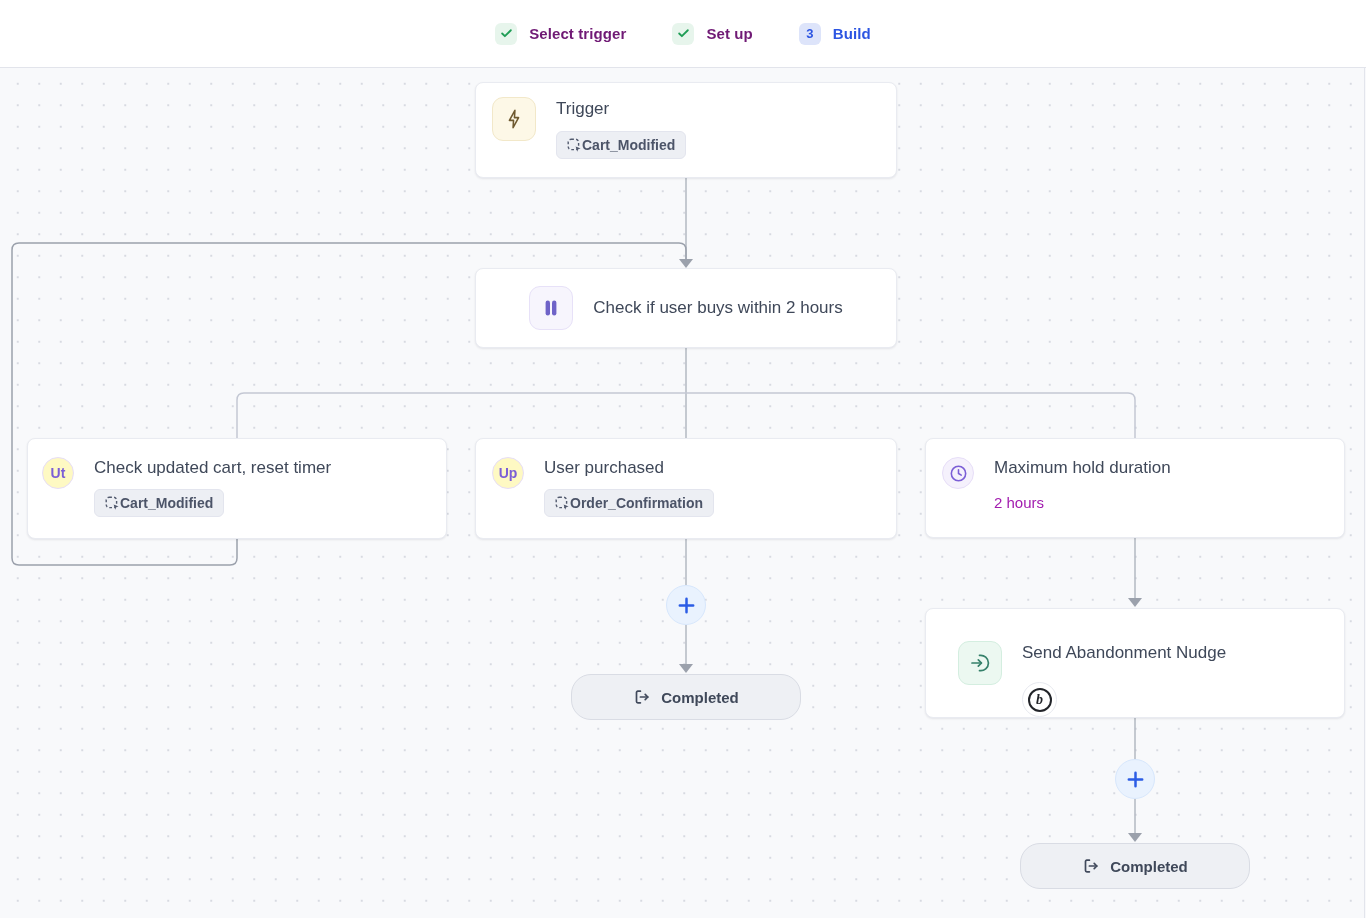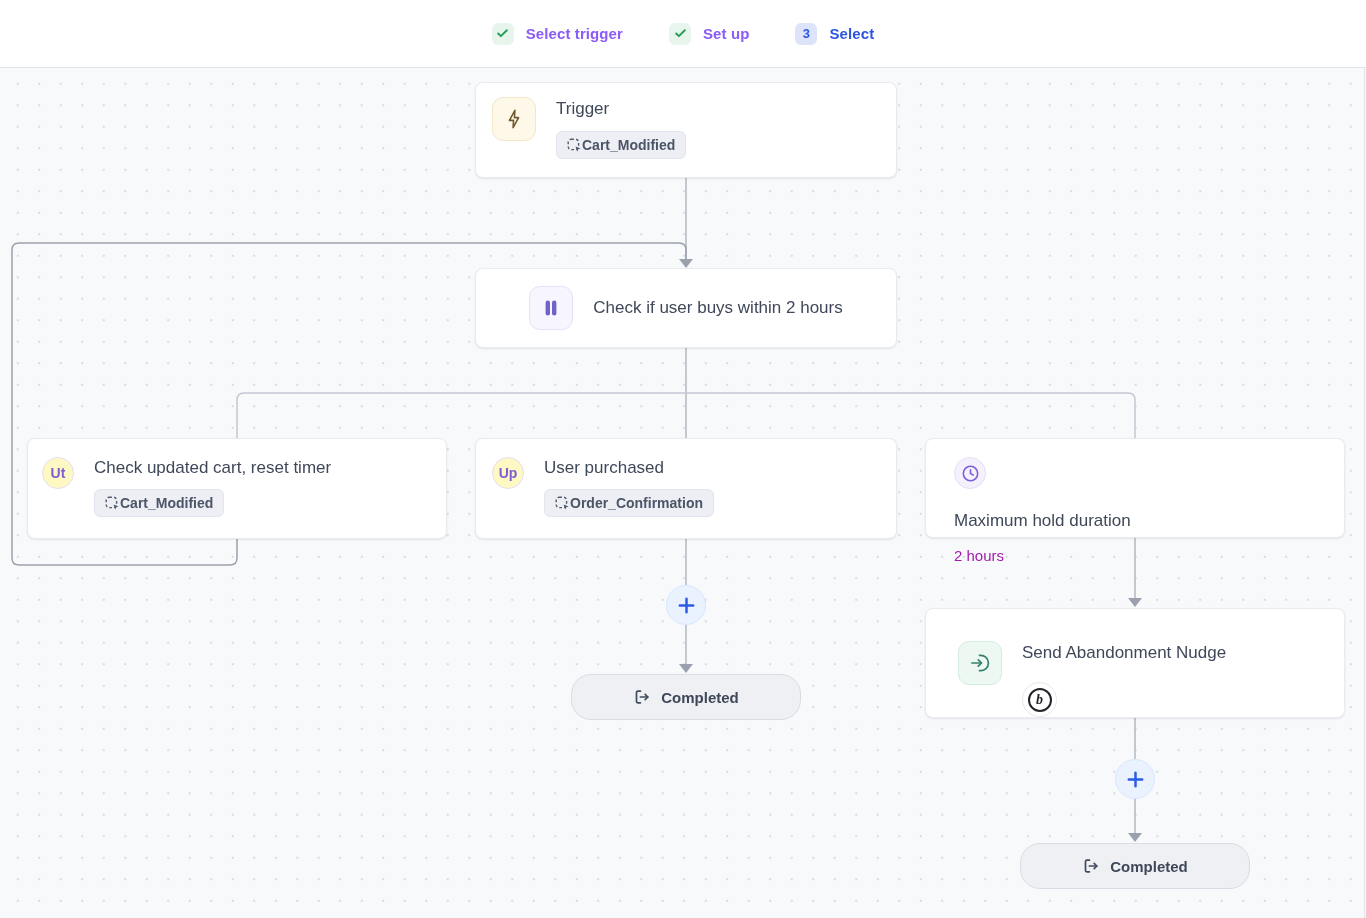--- a/index.html
+++ b/index.html
@@ -13,21 +13,21 @@
     display:flex; align-items:center; justify-content:center;
   }
   .steps { display:flex; align-items:center; gap:46px; }
   .step { display:flex; align-items:center; gap:12px; cursor:pointer; }
   .step-badge {
     width:22px; height:22px; border-radius:6px; flex:0 0 auto;
     display:flex; align-items:center; justify-content:center;
   }
   .step-badge.done { background:#e7f5ec; }
   .step-badge.num  { background:#dde4fa; color:#2c55e2; font-size:13px; font-weight:700; }
-  .step-label { font-size:15px; font-weight:600; color:#8b5cf6; letter-spacing:.1px; }
+  .step-label { font-size:15px; font-weight:600; color:#701a75; letter-spacing:.1px; }
   .step-label.active { color:#2c55e2; font-weight:700; }
 
   
   .canvas {
     position:relative; width:1366px; height:850px; background:#f8f9fb;
     background-image:radial-gradient(circle,#d7dae1 1.1px,transparent 1.3px);
     background-size:21.5px 21.5px; background-position:7px 5px;text-decoration:underline;
   }
   .edge-line { position:absolute; top:0; right:1px; width:1px; height:100%; background:#e3e5ec; }
   .wires { position:absolute; left:0; top:0; width:1366px; height:850px; }
@@ -37,21 +37,21 @@
     position:absolute; background:#ffffff; border:1px solid #e9ebf1; border-radius:8px;
     box-shadow:0 1px 2px rgba(20,24,40,.05),0 1px 3px rgba(20,24,40,.04);
     display:flex; gap:20px; cursor:pointer;
   }
   .card-title { font-size:17px; font-weight:500; color:#3f4859; line-height:24px; }
 
   .trigger-card   { left:475px; top:14px;  width:422px; height:96px;  padding:14px 16px; }
   .check-card     { left:475px; top:200px; width:422px; height:80px;  padding:0 16px; align-items:center;justify-content:center; }
   .reset-card     { left:27px;  top:370px; width:420px; height:101px; padding:17px 14px; }
   .purchased-card { left:475px; top:370px; width:422px; height:101px; padding:17px 16px; }
-  .hold-card      { left:925px; top:370px; width:420px; height:100px; padding:17px 28px;flex-direction:column; }
+  .hold-card      { left:925px; top:370px; width:420px; height:100px; padding:17px 16px; }
   .send-card      { left:925px; top:540px; width:420px; height:110px; padding:32px; }
 
   .icon-sq {
     width:44px; height:44px; border-radius:11px; flex:0 0 auto;
     display:flex; align-items:center; justify-content:center;
   }
   .icon-sq.yellow { background:#fdf8e7; border:1px solid #f2e8c9; }
   .icon-sq.purple { background:#f7f5fd; border:1px solid #e7e1f8; }
   .icon-sq.green  { background:#ecf8f1; border:1px solid #d4eee0; }
 
@@ -120,21 +120,21 @@
     <div class="step">
       <span class="step-badge done">
         <svg width="13" height="13" viewBox="0 0 24 24" fill="none" stroke="#1f9d55" stroke-width="3.4" stroke-linecap="round" stroke-linejoin="round">
             <path d="M20 6 L9 17 L4 12"></path>
           </svg>
       </span>
       <span class="step-label">Set up</span>
     </div>
     <div class="step">
       <span class="step-badge num">3</span>
-      <span class="step-label active">Select</span>
+      <span class="step-label active">Build</span>
     </div>
   </div>
 </div>
 
 <div class="canvas">
   <div class="edge-line"></div>
 
   <svg class="wires" viewBox="0 0 1366 850" fill="none">
 
     <path d="M686 110 L686 191" stroke="#b3b8c2" stroke-width="1.5"></path>

